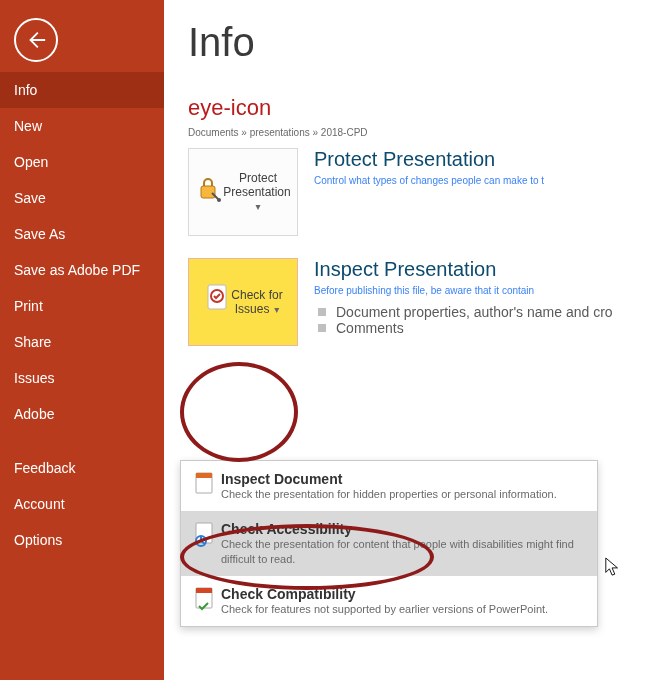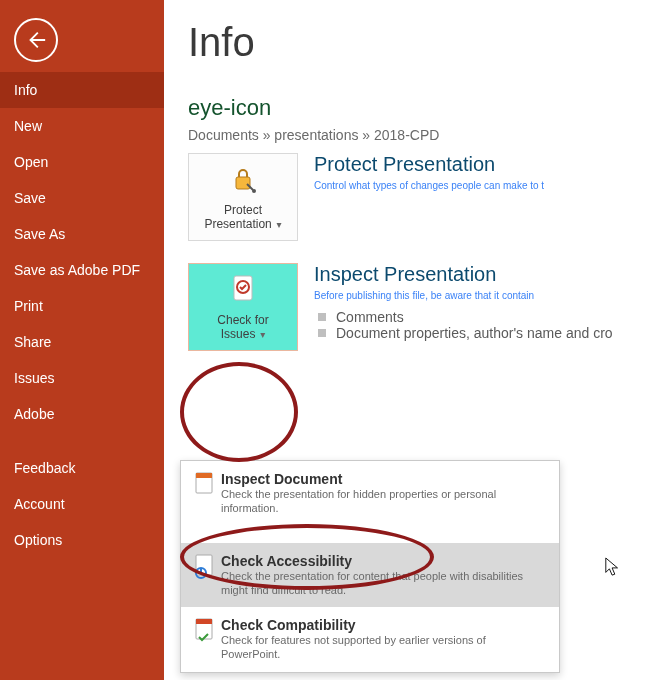--- a/index.html
+++ b/index.html
@@ -11,41 +11,41 @@
   .back-btn { width: 44px; height: 44px; border: 2px solid #fff; border-radius: 50%; margin: 18px 0 10px 14px; display:flex; align-items:center; justify-content:center; cursor:pointer; }
   .back-btn svg { width: 22px; height: 22px; }
   .nav { display:flex; flex-direction:column; }
   .nav .item { padding: 10px 14px; font-size: 14px; color:#fff; cursor:pointer; }
   .nav .item.active { background: #9e2e14; }
   .nav .spacer { height: 18px; }
 
   
   .main { flex:1; background:#fff; padding: 20px 0 0 24px; position:relative; overflow:hidden; }
   .page-title { font-size: 40px; font-weight: 300; color:#3a3a3a; margin-bottom: 30px; }
-  .doc-title { color:#14532d; font-size: 22px; margin-bottom: 6px; }
-  .breadcrumb { color:#6a6a6a; font-size: 14px; margin-bottom: 10px; }
+  .doc-title { color:#b91c1c; font-size: 22px; margin-bottom: 6px; }
+  .breadcrumb { color:#6a6a6a; font-size: 10px; margin-bottom: 10px; }
 
   .section { display:flex; margin-bottom: 22px; }
-  .tile { width: 110px; min-height: 88px; background:#fcfcfc; border:1px solid #d9d9d9; display:flex; flex-direction:column; align-items:center; justify-content:center; text-align:center; padding:8px 4px; font-size:12px; color:#404040; cursor:pointer; }
+  .tile { width: 110px; min-height: 88px; background:#fcfcfc; border:1px solid #d9d9d9; display:flex; align-items:center; justify-content:center; text-align:center; padding:8px 4px; font-size:12px; color:#404040; cursor:pointer; }
   .tile .tile-icon { margin-bottom:6px; }
   .tile .caret { font-size:10px; color:#666; margin-left:2px; }
   .section .text { flex:1; padding-left: 16px; }
   .section .heading { font-size:20px; font-weight:400; color:#0c4a6e; margin-bottom:4px; }
   .section .desc { font-size:10px; color:#3b82f6; white-space:nowrap; }
   .bullets { margin-top:8px; }
   .bullets .row { display:flex; align-items:center; font-size:14px; color:#5a5a5a; white-space:nowrap; }
   .bullets .sq { width:8px; height:8px; background:#bfbfbf; margin-right:10px; margin-left:4px; }
 
   
-  .inspect-wrap .tile { background:#5eead4; border-color:#eab79f; }
+  .inspect-wrap .tile { background:#fde047; border-color:#eab79f; }
 
   
-  .menu { position:absolute; left:180px; top:460px; width:380px; background:#fff; border:1px solid #c9c9c9; box-shadow:0 3px 8px rgba(0,0,0,.18); }
+  .menu { position:absolute; left:180px; top:460px; width:418px; background:#fff; border:1px solid #c9c9c9; box-shadow:0 3px 8px rgba(0,0,0,.18); }
   .menu-item { display:flex; padding:10px 12px; cursor:pointer; }
-  .menu-item.hover { background:#d9d9d9;margin-top:17px; }
+  .menu-item.hover { background:#d9d9d9; }
   .menu-item .mi-icon { width:28px; flex-shrink:0; }
   .menu-item .mi-text { flex:1; }
   .menu-item .mi-title { font-size:14px; font-weight:600; color:#333; }
   .menu-item .mi-desc  { font-size:11px; color:#6a6a6a; line-height:1.3; }
 
   
   .circle { position:absolute; border:4px solid #8e1a1a; border-radius:50%; pointer-events:none; }
   .c1 { left:180px; top:362px; width:118px; height:100px; }
   .c2 { left:180px; top:524px; width:254px; height:66px; }
 
@@ -114,25 +114,25 @@
             </svg>
         </div>
         <div><span>Check for</span><br><span>Issues</span><span class="caret"> ▾</span></div>
       </div>
       <div class="text">
         <div class="heading">Inspect Presentation</div>
         <div class="desc">Before publishing this file, be aware that it contain</div>
         <div class="bullets">
           <div class="row">
               <div class="sq"></div>
-              <span>Comments</span>
+              <span>Document properties, author's name and cro</span>
             </div>
           <div class="row">
               <div class="sq"></div>
-              <span>Document properties, author's name and cro</span>
+              <span>Comments</span>
             </div>
         </div>
       </div>
     </div>
 
   </div>
 
   <div class="menu">
     <div class="menu-item">
       <div class="mi-icon">

